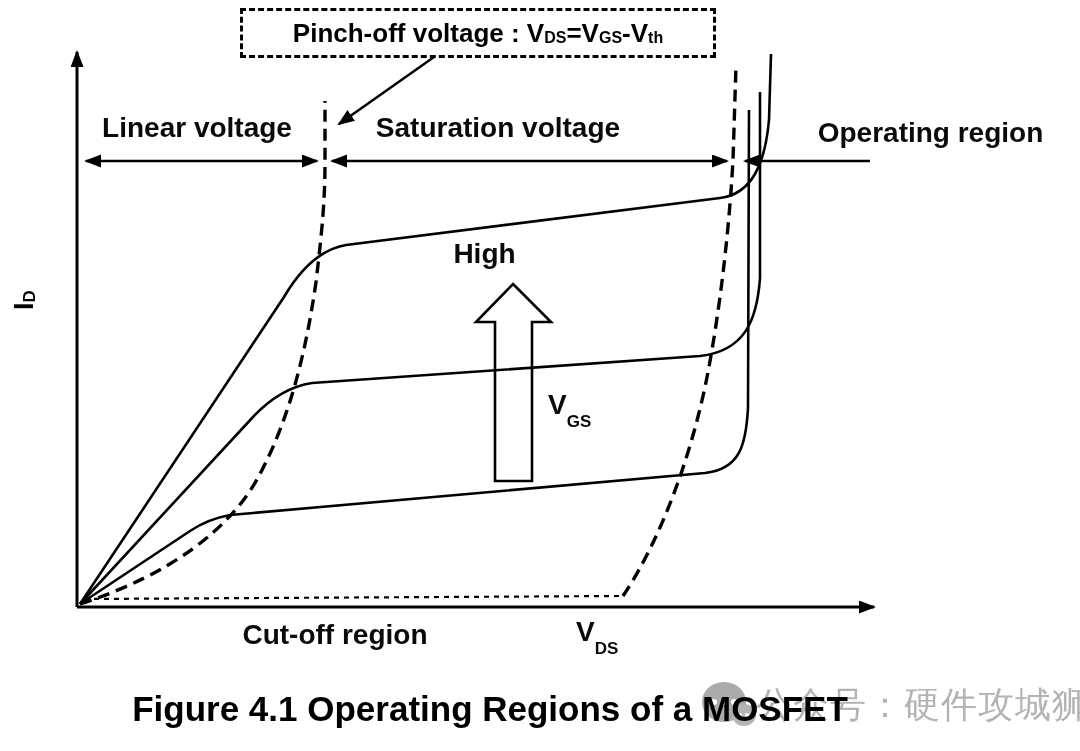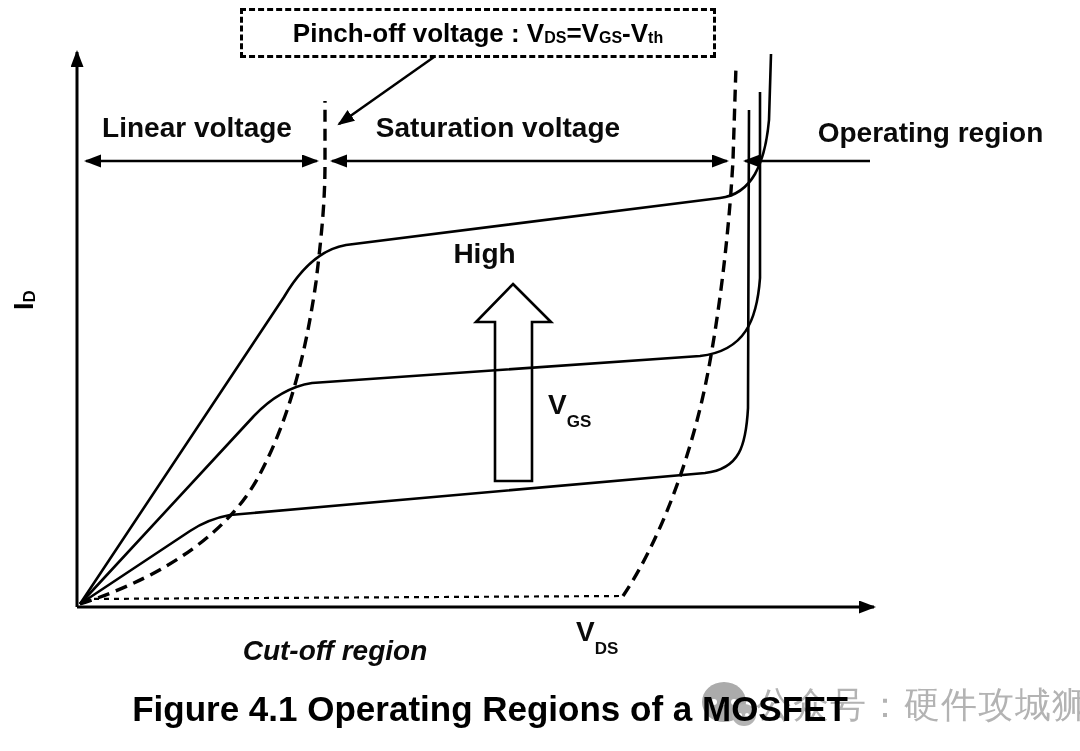--- a/index.html
+++ b/index.html
@@ -98,21 +98,21 @@
 
 <div class="lbl" style="left:548px;top:390px;text-align:left;">
   <span>V</span><sub class="s">GS</sub>
 </div>
 
 <div id="id-label">
   <span>I</span>
     <sub class="s">D</sub>
 </div>
 
-<div class="lbl" style="left:230px;top:636px;width:210px;font-style:italic;">Cut-off region</div>
+<div class="lbl" style="left:230px;top:620px;width:210px;">Cut-off region</div>
 
 <div class="lbl" style="left:540px;top:617px;text-align:left;margin-left:36px;">
   <span>V</span><sub class="s">DS</sub>
 </div>
 
 <div id="watermark">
   <div id="wm-icon">
     <div id="wm-bubble-big">
       <span class="dot" style="left:9px;"></span>
       <span class="dot" style="left:19px;"></span>

